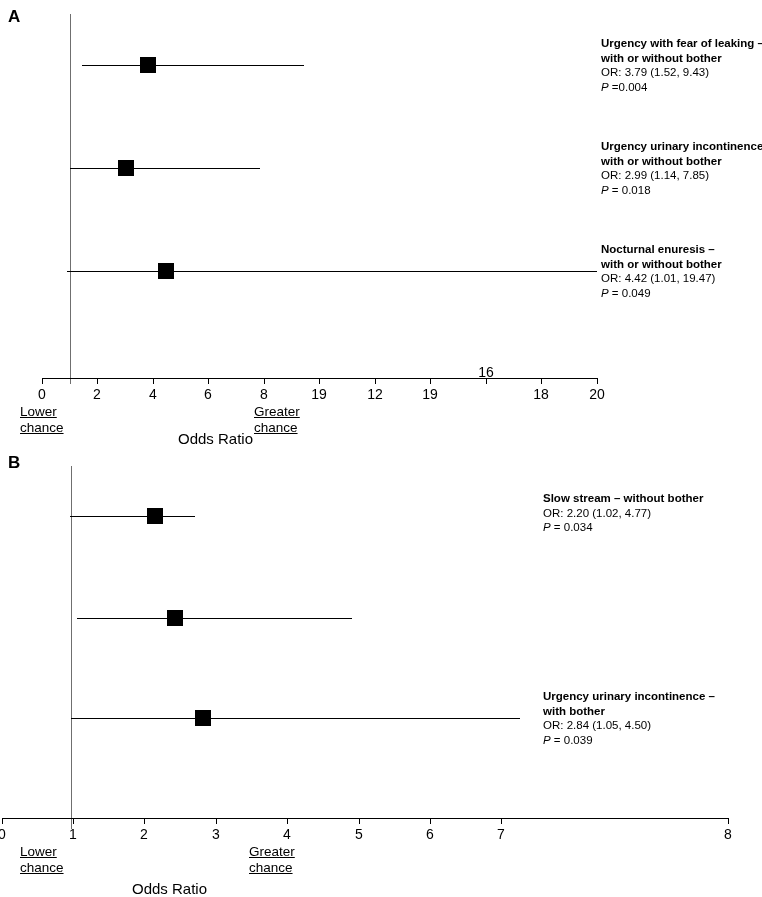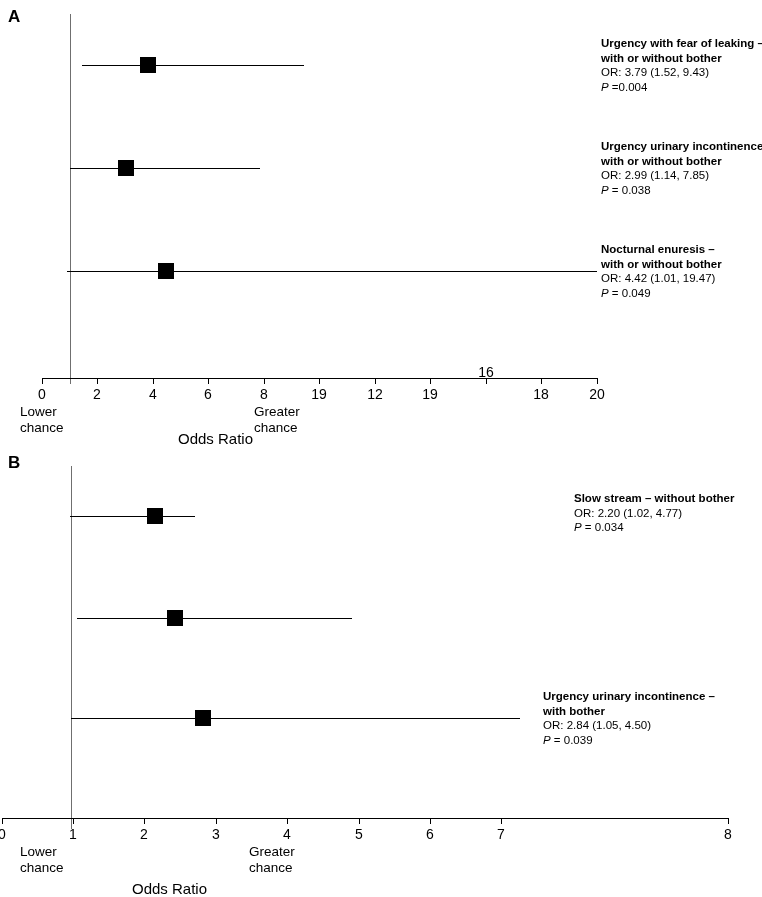--- a/index.html
+++ b/index.html
@@ -77,20 +77,21 @@
   }
   .study-or { }
   .study-p { }
   .study-p i { font-style: italic; }
 
   .axis-note {
     position: absolute;
     font-size: 13.5px;
     line-height: 16px;
     width: 90px;
+    text-decoration: underline;
   }
   .axis-title {
     position: absolute;
     font-size: 15px;
     line-height: 18px;
   }
 </style>
 </head>
 <body>
 
@@ -107,21 +108,21 @@
     <div class="study-or">OR: 3.79 (1.52, 9.43)</div>
     <div class="study-p"><i>P</i><span> =0.004</span></div>
   </div>
 
   <div class="ci-line" style="left:70px; top:168px; width:190px;"></div>
   <div class="point-est" style="left:126px; top:168px;"></div>
   <div class="study-label" style="left:601px; top:139px;">
     <div class="study-title">Urgency urinary incontinence –</div>
     <div class="study-title">with or without bother</div>
     <div class="study-or">OR: 2.99 (1.14, 7.85)</div>
-    <div class="study-p"><i>P</i><span> = 0.038</span></div>
+    <div class="study-p"><i>P</i><span> = 0.018</span></div>
   </div>
 
   <div class="ci-line" style="left:67px; top:271px; width:530px;"></div>
   <div class="point-est" style="left:166px; top:271px;"></div>
   <div class="study-label" style="left:601px; top:242px;">
     <div class="study-title">Nocturnal enuresis –</div>
     <div class="study-title">with or without bother</div>
     <div class="study-or">OR: 4.42 (1.01, 19.47)</div>
     <div class="study-p"><i>P</i><span> = 0.049</span></div>
   </div>
@@ -162,21 +163,21 @@
   <div class="axis-title" style="left:178px; top:430px;">Odds Ratio</div>
 </div>
 
 <div class="panel" id="panel-b">
   <div class="panel-letter" style="left:8px; top:2px;">B</div>
 
   <div class="null-line" style="left:71px; top:14px; height:363px;"></div>
 
   <div class="ci-line" style="left:70px; top:516px; width:125px; top:64px;"></div>
   <div class="point-est" style="left:155px; top:64px;"></div>
-  <div class="study-label" style="left:574px; top:39px;">
+  <div class="study-label" style="left:543px; top:39px;">
     <div class="study-title">Slow stream – without bother</div>
     <div class="study-or">OR: 2.20 (1.02, 4.77)</div>
     <div class="study-p"><i>P</i><span> = 0.034</span></div>
   </div>
 
   <div class="ci-line" style="left:77px; top:166px; width:275px;"></div>
   <div class="point-est" style="left:175px; top:166px;"></div>
 
   <div class="ci-line" style="left:71px; top:266px; width:449px;"></div>
   <div class="point-est" style="left:203px; top:266px;"></div>

